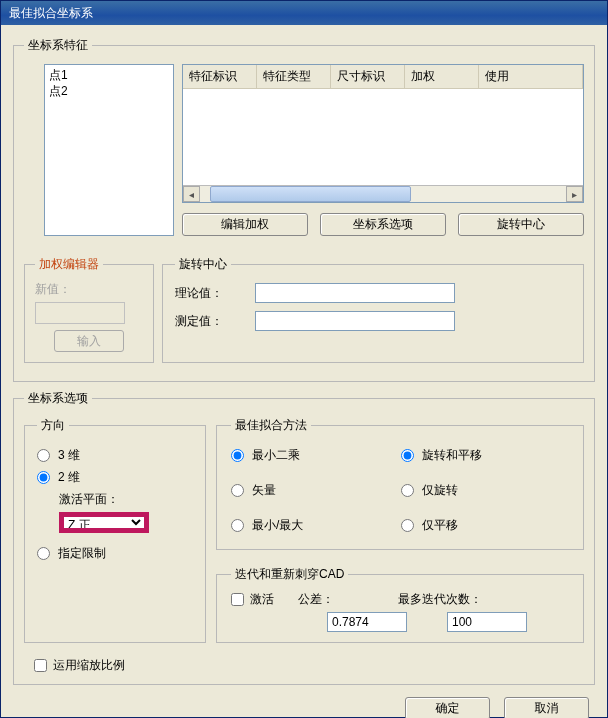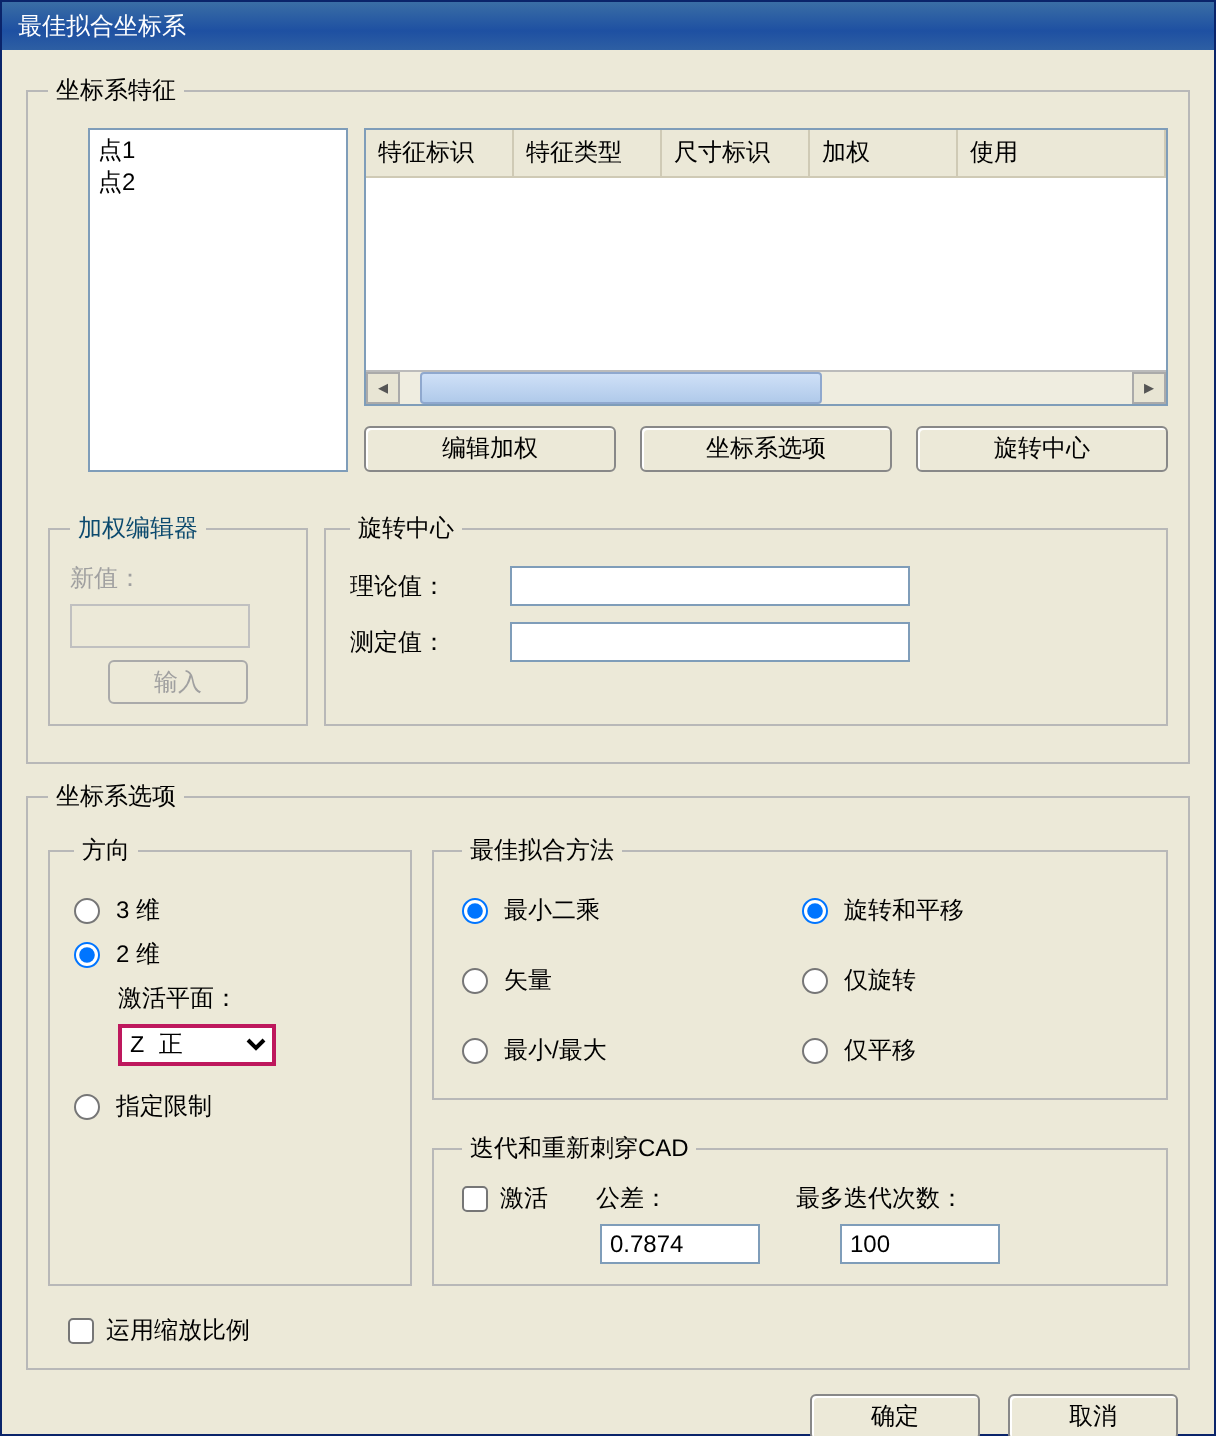--- a/index.html
+++ b/index.html
@@ -27,46 +27,46 @@
 .hscroll .track { flex: 1; position: relative; background: #efede0; }
 .hscroll .thumb { position: absolute; left: 10px; width: 55%; height: 100%; background: linear-gradient(to bottom, #cfe0f7 0%, #b0caea 100%); border: 1px solid #8fa8ce; border-radius: 2px; }
 
 .btn-row { display: flex; gap: 12px; margin-top: 10px; }
 .btn { min-width: 110px; height: 23px; background: #ece9d8; border: 1px solid #888; border-radius: 3px; box-shadow: 1px 1px 0 #fff inset; cursor: pointer; font-family: inherit; font-size: 12px; }
 .btn:disabled { color: #a0a0a0; }
 
 .feat-bottom { display: flex; gap: 8px; margin-top: 10px; }
 
 fieldset.weight-editor { width: 130px; padding: 8px 10px 10px 10px; }
-fieldset.weight-editor legend { color: #0c4a6e; }
+fieldset.weight-editor legend { color: #c2410c; }
 .we-lab { color: #a0a0a0; margin-bottom: 4px; }
 .we-inp { width: 90px; height: 22px; border: 1px solid #c0c0c0; background: #ece9d8; margin-bottom: 6px; display: block; }
 .we-btn { width: 70px; height: 22px; background: #ece9d8; border: 1px solid #aaa; border-radius: 3px; color: #a0a0a0; font-family: inherit; font-size: 12px; display: block; margin: 0 auto; }
 
 fieldset.rotation { flex: 1; padding: 10px 12px; }
 .row { display: flex; align-items: center; margin-bottom: 8px; }
 .row label { width: 80px; }
 .row input[type="text"] { flex: 1; max-width: 200px; height: 20px; border: 1px solid #7f9db9; background: #fff; padding: 0 4px; font-family: inherit; font-size: 12px; }
 
 fieldset.options { }
 .opts-inner { display: flex; gap: 10px; }
 fieldset.direction { width: 182px; padding: 8px 10px 10px 12px; }
 .radio-line { display: flex; align-items: center; margin: 5px 0; }
 .radio-line input[type="radio"] { margin-right: 8px; }
 .indent { margin-left: 22px; }
-.select { width: 79px; height: 21px; border: 2px solid #be185d; background: #fff; font-family: Liberation Mono, monospace; font-size: 12px; }
+.select { width: 90px; height: 21px; border: 5px solid #be185d; background: #fff; font-family: Liberation Sans, sans-serif; font-size: 12px; }
 
 .right-col { flex: 1; display: flex; flex-direction: column; gap: 8px; }
 fieldset.method { padding: 8px 12px 10px 14px; }
 .method-grid { display: grid; grid-template-columns: 1fr 1fr; row-gap: 8px; }
 fieldset.iter { padding: 8px 12px 10px 14px; }
 .iter-top { display: flex; align-items: center; margin-bottom: 4px; }
 .iter-top .chk { display: flex; align-items: center; margin-right: 24px; }
 .iter-top .chk input { margin-right: 6px; }
-.iter-bottom { display: flex; gap: 40px; margin-left: 69px; }
+.iter-bottom { display: flex; gap: 40px; margin-left: 96px; }
 .small-input { width: 80px; height: 20px; border: 1px solid #7f9db9; background: #fff; padding: 0 4px; font-family: inherit; font-size: 12px; }
 
 .use-scale { display: flex; align-items: center; margin: 6px 0 0 10px; }
 .use-scale input { margin-right: 6px; }
 
 .dialog-btns { margin-top: auto; display: flex; justify-content: flex-end; gap: 14px; padding: 4px 6px 0 0; }
 .dialog-btns .btn { min-width: 85px; }
 </style>
 </head>
 <body>

